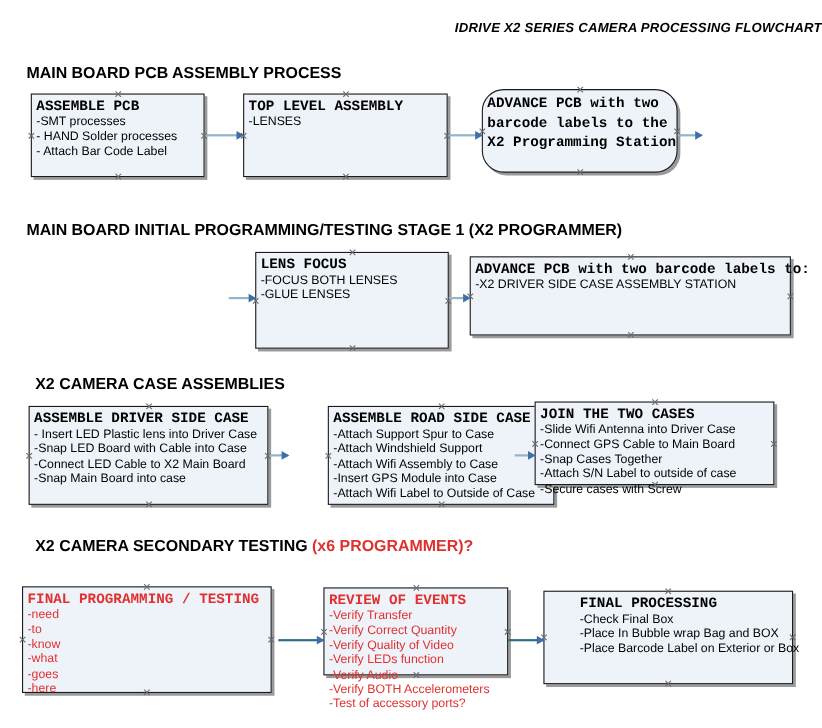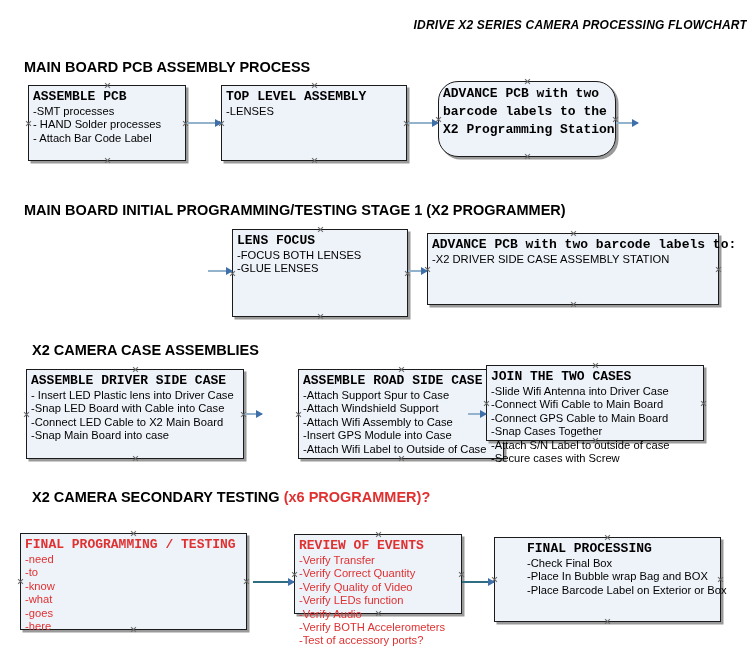--- a/index.html
+++ b/index.html
@@ -224,21 +224,20 @@
     <div class="bx-line">-Attach Wifi Label to Outside of Case</div>
     <span class="handle h-top"></span>
     <span class="handle h-bottom"></span>
     <span class="handle h-left"></span>
     <span class="handle h-right"></span>
   </div>
 
   <div class="box" style="left:486px; top:365px; width:218px; height:76px;">
     <div class="bx-title">JOIN THE TWO CASES</div>
     <div class="bx-line">-Slide Wifi Antenna into Driver Case</div>
-    <div class="bx-line">-Connect Wifi Cable to Main Board</div>
     <div class="bx-line">-Connect GPS Cable to Main Board</div>
     <div class="bx-line">-Snap Cases Together</div>
     <div class="bx-line">-Attach S/N Label to outside of case</div>
     <div class="bx-line">-Secure cases with Screw</div>
     <span class="handle h-top"></span>
     <span class="handle h-bottom"></span>
     <span class="handle h-left"></span>
     <span class="handle h-right"></span>
   </div>
 

